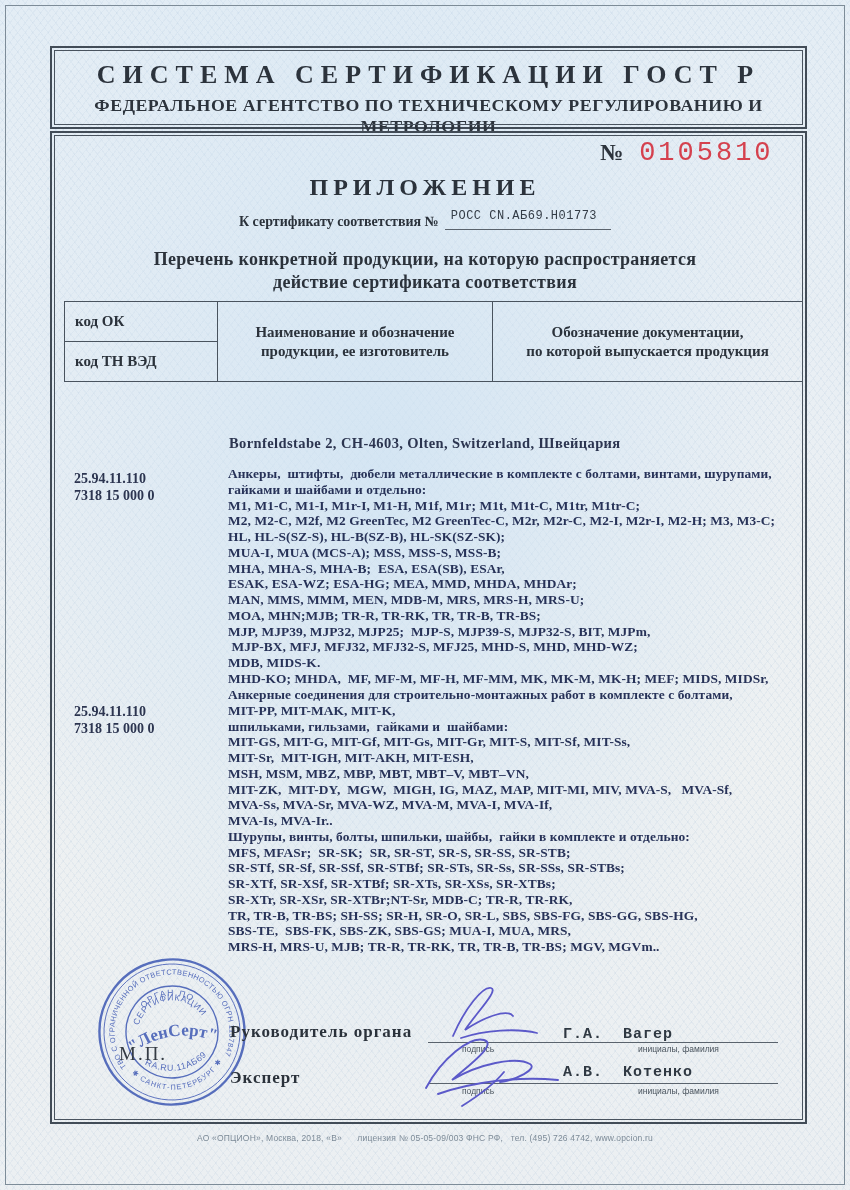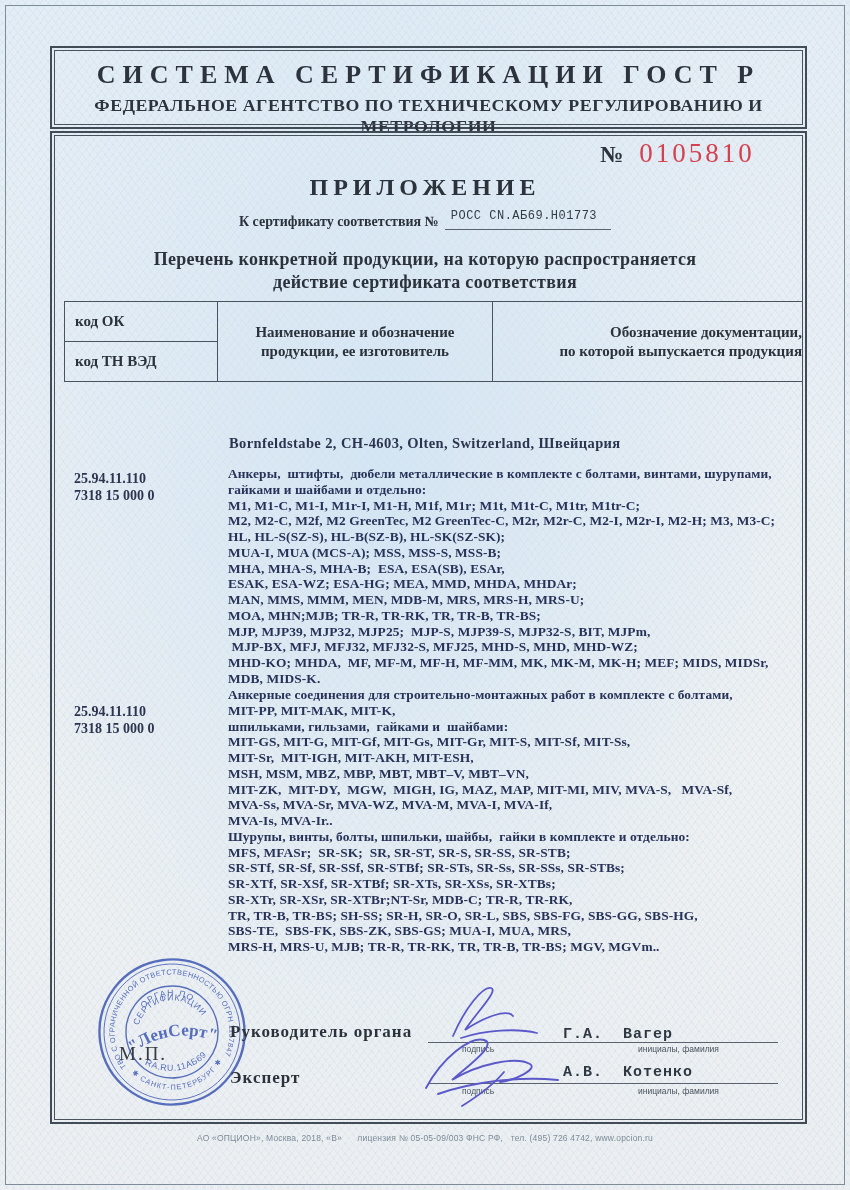--- a/index.html
+++ b/index.html
@@ -19,35 +19,35 @@
   .sys-title{
     text-align:center;font-weight:bold;font-size:26px;letter-spacing:7px;
     color:#2c333c;margin-top:12px;
   }
   .agency{
     text-align:center;font-weight:bold;font-size:17.5px;letter-spacing:.5px;
     color:#2c333c;margin-top:5px;transform:scaleX(1.02);
   }
   .numrow{display:flex;align-items:baseline;gap:16px;}
   .num-label{font-size:23px;color:#2c333c;font-weight:bold;}
-  .num-value{font-family:Liberation Serif, serif;font-size:27px;letter-spacing:3px;}
+  .num-value{font-family:Liberation Mono, monospace;font-size:27px;letter-spacing:3px;}
   .doc-title{width:100%;text-align:center;font-weight:bold;font-size:24px;letter-spacing:5px;color:#2b323b;}
   .cert-row{width:100%;display:flex;justify-content:center;align-items:flex-end;}
   .cert-label{font-weight:bold;font-size:14px;color:#2b323b;}
   .cert-underline{display:inline-block;border-bottom:1px solid #5a636d;margin-left:6px;padding:0 14px 1px 6px;}
   .cert-value{font-family:"Liberation Mono","DejaVu Sans Mono",monospace;font-size:12px;font-weight:normal;
     color:#333c46;position:relative;top:-5px;letter-spacing:.5px;}
   .subtitle{width:100%;text-align:center;font-weight:bold;font-size:18px;color:#2b323b;letter-spacing:.3px;}
   .tbl{display:grid;grid-template-columns:153px 274px 310px;border:1.5px solid #49535e;background:rgba(255,255,255,0);}
   .tbl .c1{display:flex;flex-direction:column;border-right:1px solid #49535e;}
   .tbl .c1 > div{flex:1;display:flex;align-items:center;padding-left:10px;font-weight:bold;font-size:15px;color:#2b323b;}
   .tbl .c1 > div:first-child{border-bottom:1px solid #49535e;}
   .tbl .hc{display:flex;flex-direction:column;justify-content:center;text-align:center;
     font-weight:bold;font-size:15px;line-height:19px;color:#2b323b;}
-  .tbl .hc + .hc{border-left:1px solid #49535e;align-items:flex-end;}
+  .tbl .hc + .hc{border-left:1px solid #49535e;}
   .typed{color:#2c3550;font-weight:bold;}
   .mfr-line{font-size:14.5px;letter-spacing:.4px;white-space:pre;}
   .codecol div{font-size:14px;line-height:17px;white-space:pre;}
   .plines div{font-size:13.4px;line-height:15.75px;white-space:pre;color:#273258;font-weight:bold;letter-spacing:.1px;}
   .sig-label{font-weight:bold;font-size:17px;color:#2b323b;letter-spacing:1px;}
   .rule{border-top:1px solid #5a636d;height:0;}
   .caption{font-family:"Liberation Sans","DejaVu Sans",sans-serif;font-size:8.5px;color:#4a545e;}
   .sig-name{font-family:"Liberation Mono","DejaVu Sans Mono",monospace;font-size:15px;font-weight:bold;color:#2f3842;letter-spacing:1px;white-space:pre;}
   .mp{font-size:19px;color:#343b44;letter-spacing:2px;}
   .footer{width:100%;text-align:center;font-family:"Liberation Sans","DejaVu Sans",sans-serif;
@@ -110,22 +110,22 @@
       <div>M1, M1-C, M1-I, M1r-I, M1-H, M1f, M1r; M1t, M1t-C, M1tr, M1tr-C;</div>
       <div>M2, M2-C, M2f, M2 GreenTec, M2 GreenTec-C, M2r, M2r-C, M2-I, M2r-I, M2-H; M3, M3-C;</div>
       <div>HL, HL-S(SZ-S), HL-B(SZ-B), HL-SK(SZ-SK);</div>
       <div>MUA-I, MUA (MCS-A); MSS, MSS-S, MSS-B;</div>
       <div>MHA, MHA-S, MHA-B;  ESA, ESA(SB), ESAr,</div>
       <div>ESAK, ESA-WZ; ESA-HG; MEA, MMD, MHDA, MHDAr;</div>
       <div>MAN, MMS, MMM, MEN, MDB-M, MRS, MRS-H, MRS-U;</div>
       <div>MOA, MHN;MJB; TR-R, TR-RK, TR, TR-B, TR-BS;</div>
       <div>MJP, MJP39, MJP32, MJP25;  MJP-S, MJP39-S, MJP32-S, BIT, MJPm,</div>
       <div> MJP-BX, MFJ, MFJ32, MFJ32-S, MFJ25, MHD-S, MHD, MHD-WZ;</div>
+      <div>MDB, MIDS-K.</div>
       <div>MHD-KO; MHDA,  MF, MF-M, MF-H, MF-MM, MK, MK-M, MK-H; MEF; MIDS, MIDSr,</div>
-      <div>MDB, MIDS-K.</div>
     </div>
 
   <div class="abs typed codecol" style="left:74px;top:703px;">
     <div>25.94.11.110</div>
     <div>7318 15 000 0</div>
   </div>
   <div class="abs plines" style="left:228px;top:687px;">
       <div>Анкерные соединения для строительно-монтажных работ в комплекте с болтами,</div>
       <div>MIT-PP, MIT-MAK, MIT-K,</div>
       <div>шпильками, гильзами,  гайками и  шайбами:</div>

